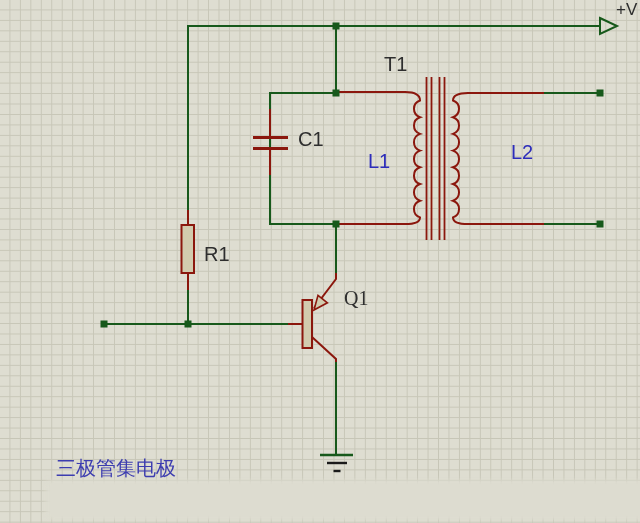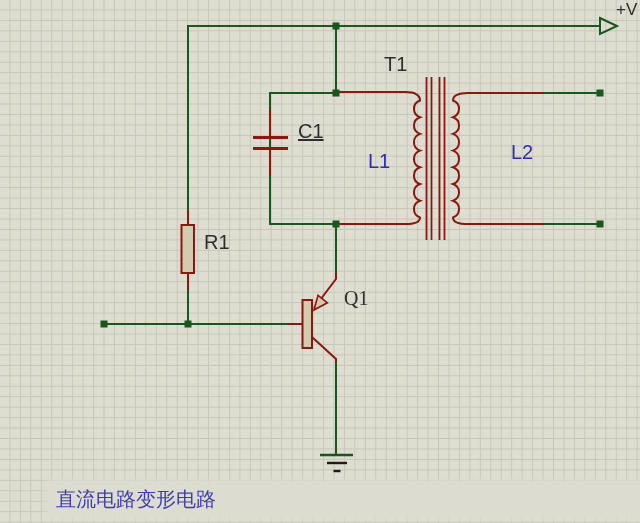--- a/index.html
+++ b/index.html
@@ -102,17 +102,17 @@
     <rect class="dot" x="596.5" y="89.5" width="7" height="7"></rect>
     <rect class="dot" x="596.5" y="220.5" width="7" height="7"></rect>
     <rect class="dot" x="100.5" y="320.5" width="7" height="7"></rect>
     <rect class="dot" x="184.5" y="320.5" width="7" height="7"></rect>
   </svg>
 
   <div class="lbl lbl-pv" style="left:616px;top:1px;">+V</div>
   <div class="lbl lbl-dark" style="left:384px;top:54px;">T1</div>
   <div class="lbl lbl-blue" style="left:368px;top:151px;">L1</div>
   <div class="lbl lbl-blue" style="left:511px;top:142px;">L2</div>
-  <div class="lbl lbl-dark" style="left:298px;top:121px;text-decoration:underline;">C1</div>
-  <div class="lbl lbl-dark" style="left:204px;top:232px;">R1</div>
+  <div class="lbl lbl-dark" style="left:298px;top:129px;">C1</div>
+  <div class="lbl lbl-dark" style="left:204px;top:244px;">R1</div>
   <div class="lbl lbl-dark" style="left:344px;top:288px;font-family:Liberation Serif, serif;">Q1</div>
-  <div class="lbl lbl-cap" style="left:56px;top:489px;">直流电路变形电路</div>
+  <div class="lbl lbl-cap" style="left:56px;top:458px;">三极管集电极</div>
 </div>
 
 </body></html>

